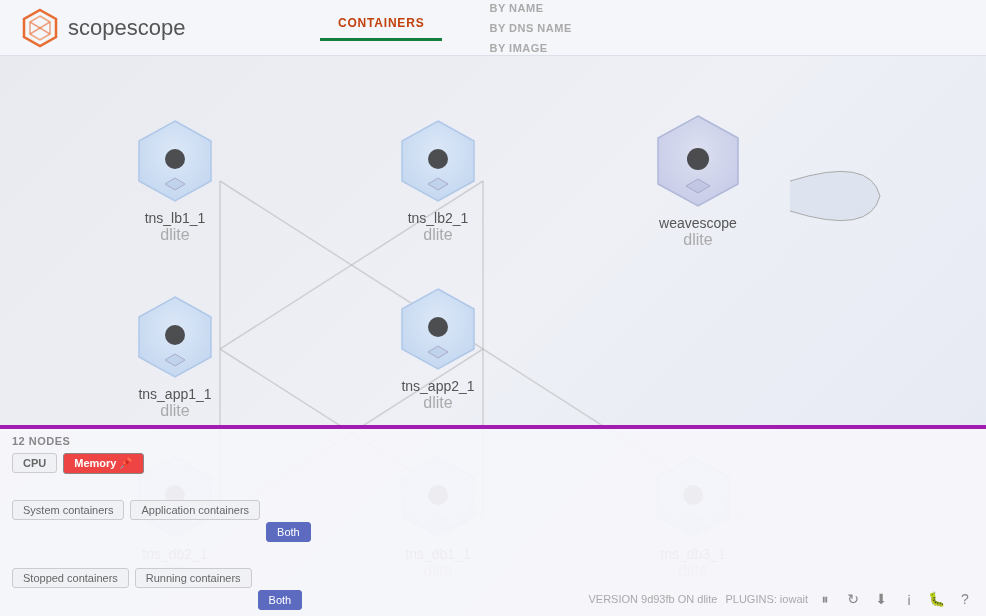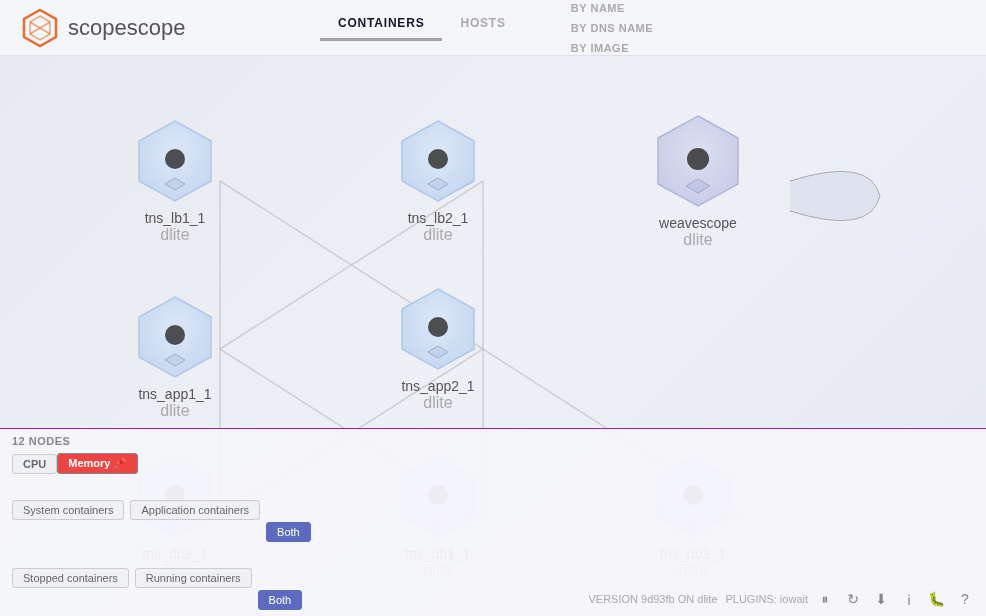--- a/index.html
+++ b/index.html
@@ -58,22 +58,22 @@
       padding: 8px 18px;
       font-size: 12px;
       font-weight: 600;
       letter-spacing: 0.8px;
       color: #aaa;
       cursor: pointer;
       text-transform: uppercase;
       border-bottom: 3px solid transparent;
     }
     .nav-tab.active {
-      color: #0f172a;
-      border-bottom: 3px solid #a3a3a3;
+      color: #c2410c;
+      border-bottom: 3px solid #15803d;
     }
 
     .sub-nav {
       display: flex;
       flex-direction: column;
       margin-left: 20px;
     }
     .sub-nav-row {
       display: flex;
       gap: 16px;
@@ -131,39 +131,40 @@
       width: 100%;
       height: 100%;
       pointer-events: none;
     }
 
     
     .bottom-bar {
       position: absolute;
       bottom: 0; left: 0; right: 0;
       background: rgba(245,246,250,0.95);
-      border-top: 1px solid #a21caf;
+      border-top: 4px solid #a21caf;
       padding: 6px 12px;
       display: flex;
       flex-direction: column;
       gap: 4px;
       z-index: 10;
     }
 
     .node-count {
       font-size: 11px;
       color: #888;
       font-weight: 600;
       letter-spacing: 0.5px;
       margin-bottom: 2px;
     }
 
     .metric-row {
       display: flex;
-      align-items: center;
+      gap: 6px;
+      align-items: flex-start;
     }
 
     .metric-btn {
       padding: 3px 10px;
       font-size: 11px;
       font-weight: 600;
       border: 1px solid #ccc;
       border-radius: 3px;
       background: #f0f1f5;
       color: #666;
@@ -250,21 +251,20 @@
       <line x1="10" y1="14" x2="30" y2="26" stroke="#e76c30" stroke-width="1.5" opacity="0.6"></line>
       <line x1="30" y1="14" x2="10" y2="26" stroke="#e76c30" stroke-width="1.5" opacity="0.6"></line>
     </svg>
     <div class="logo-text">
       <span class="weave">scope</span><span class="scope">scope</span>
     </div>
   </div>
 
   <div class="nav-tabs">
     <div class="nav-tab active">CONTAINERS</div>
-    <div class="nav-tab">HOSTS</div>
   </div>
 
   <div class="sub-nav">
     <div class="sub-nav-row">
       <div class="sub-nav-item">BY NAME</div>
     </div>
     <div class="sub-nav-row">
       <div class="sub-nav-item">BY DNS NAME</div>
     </div>
     <div class="sub-nav-row">

